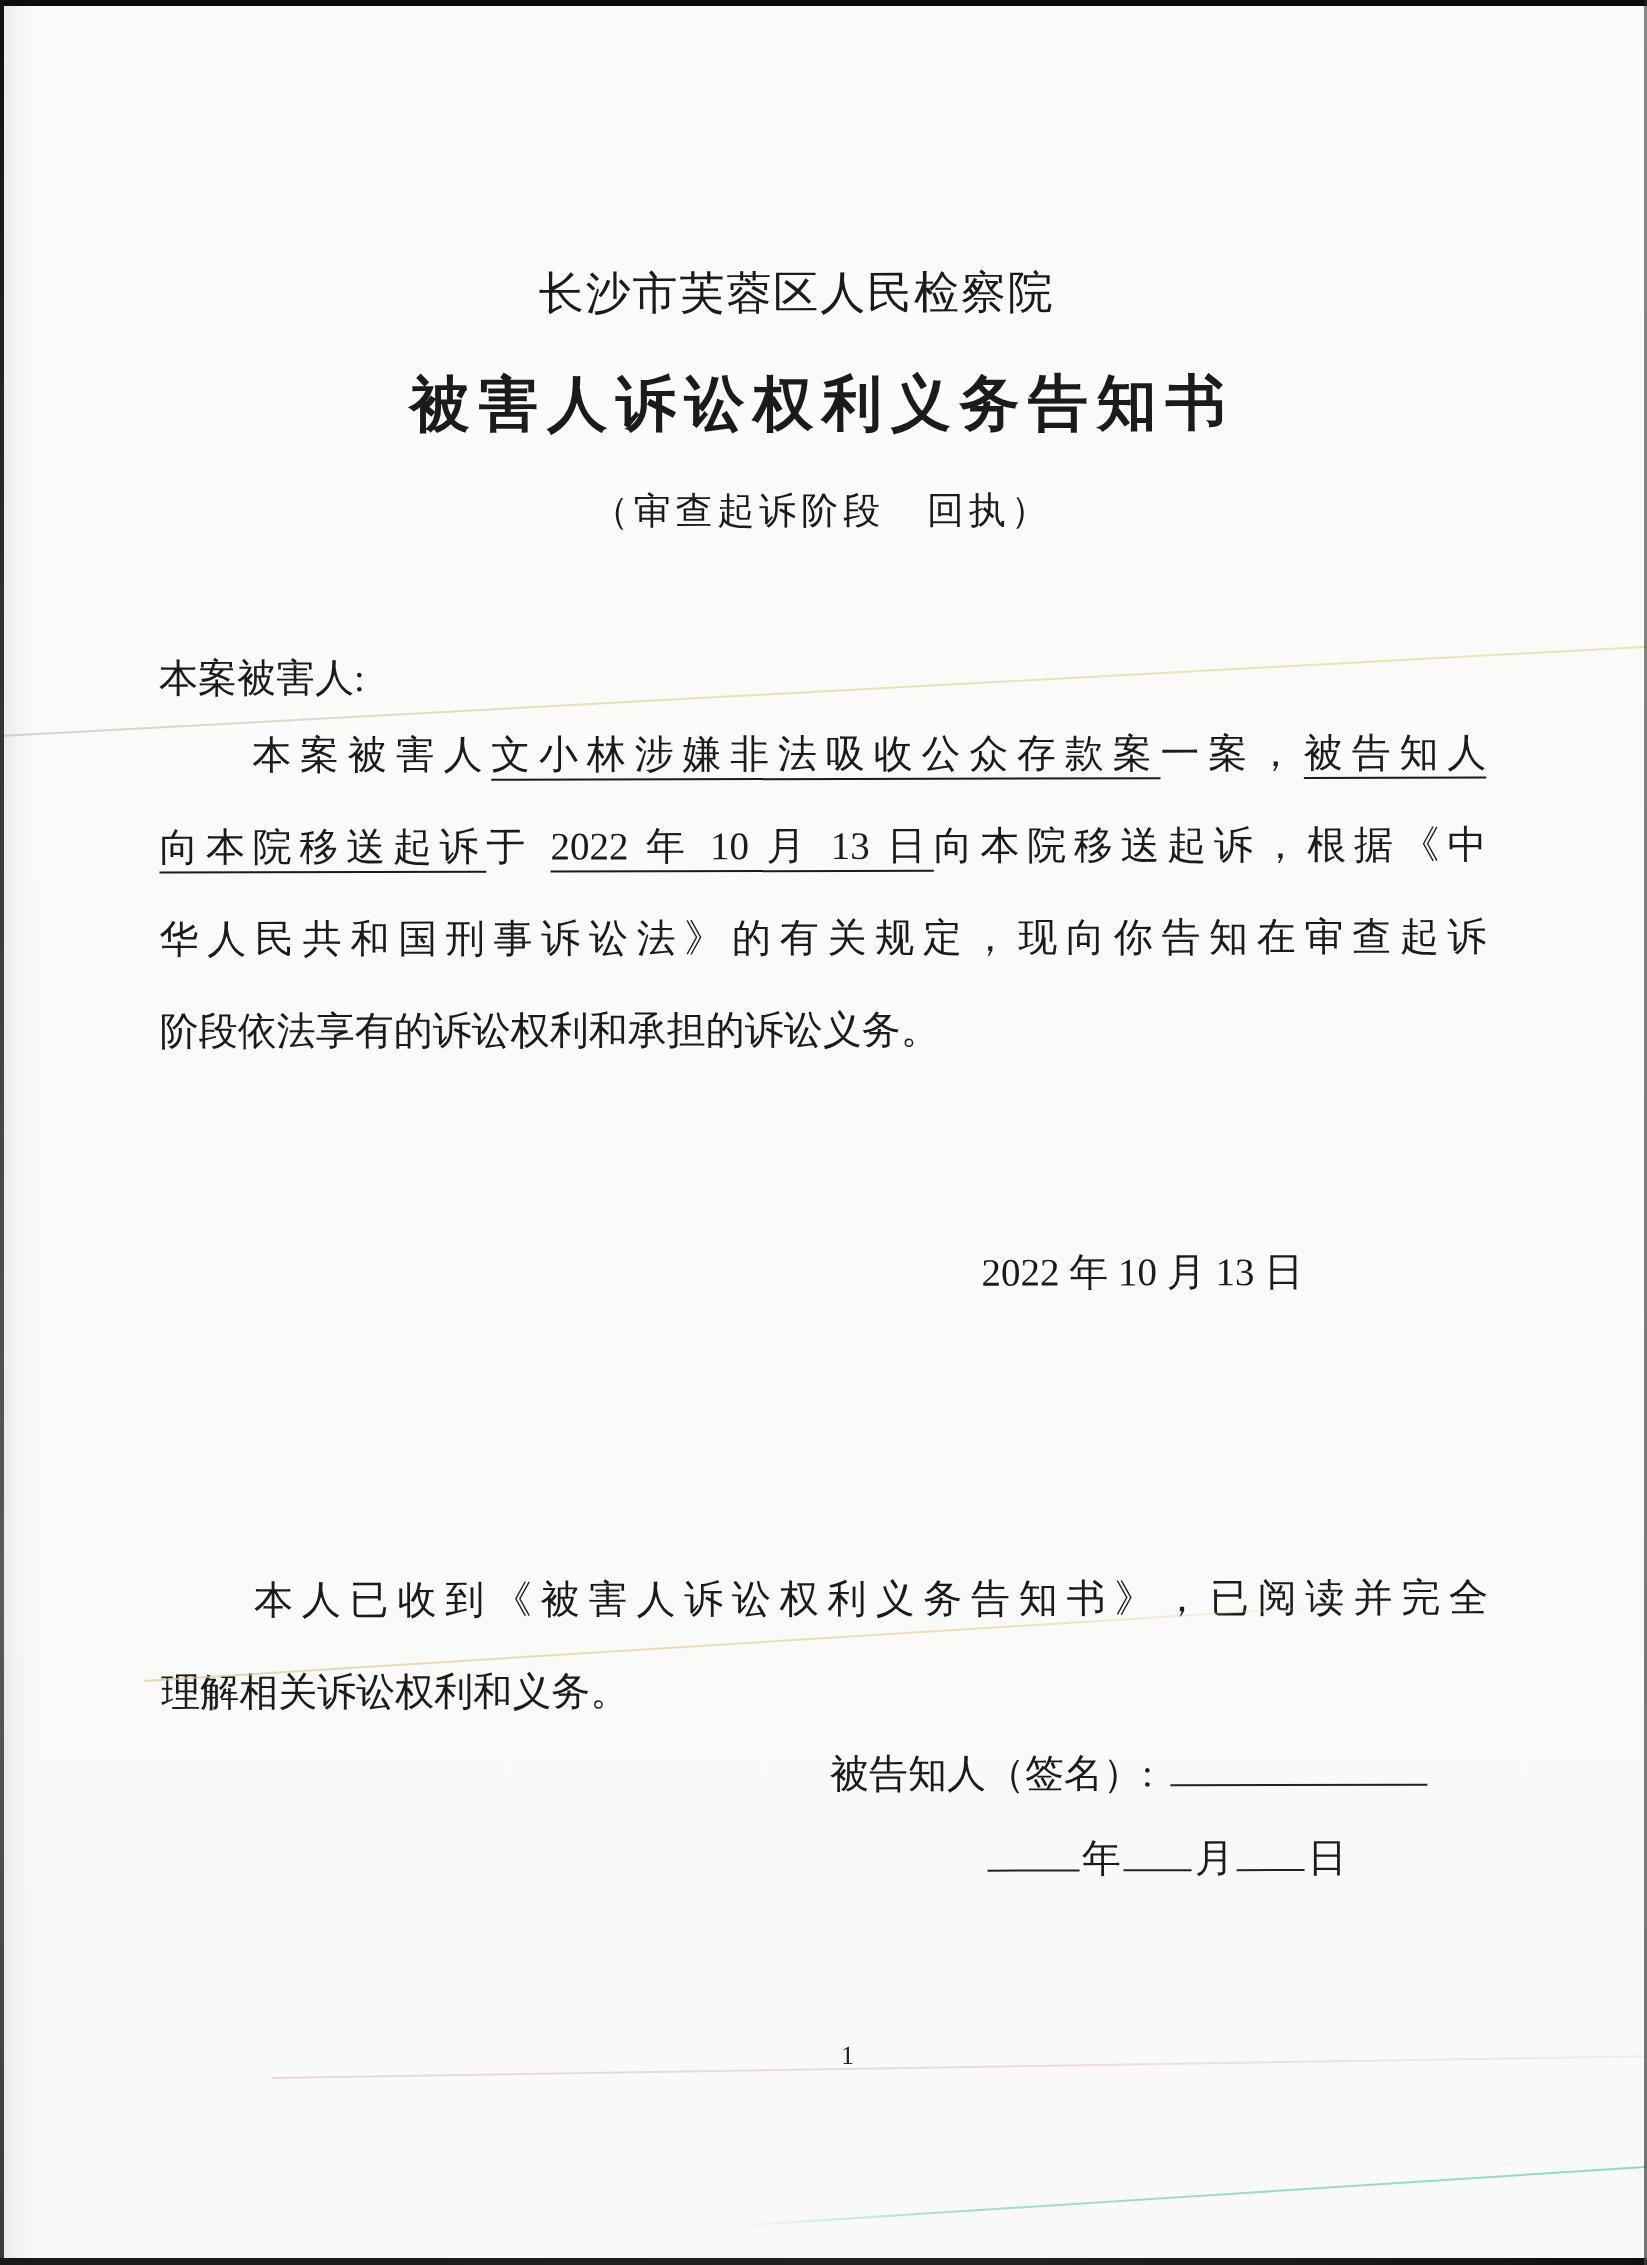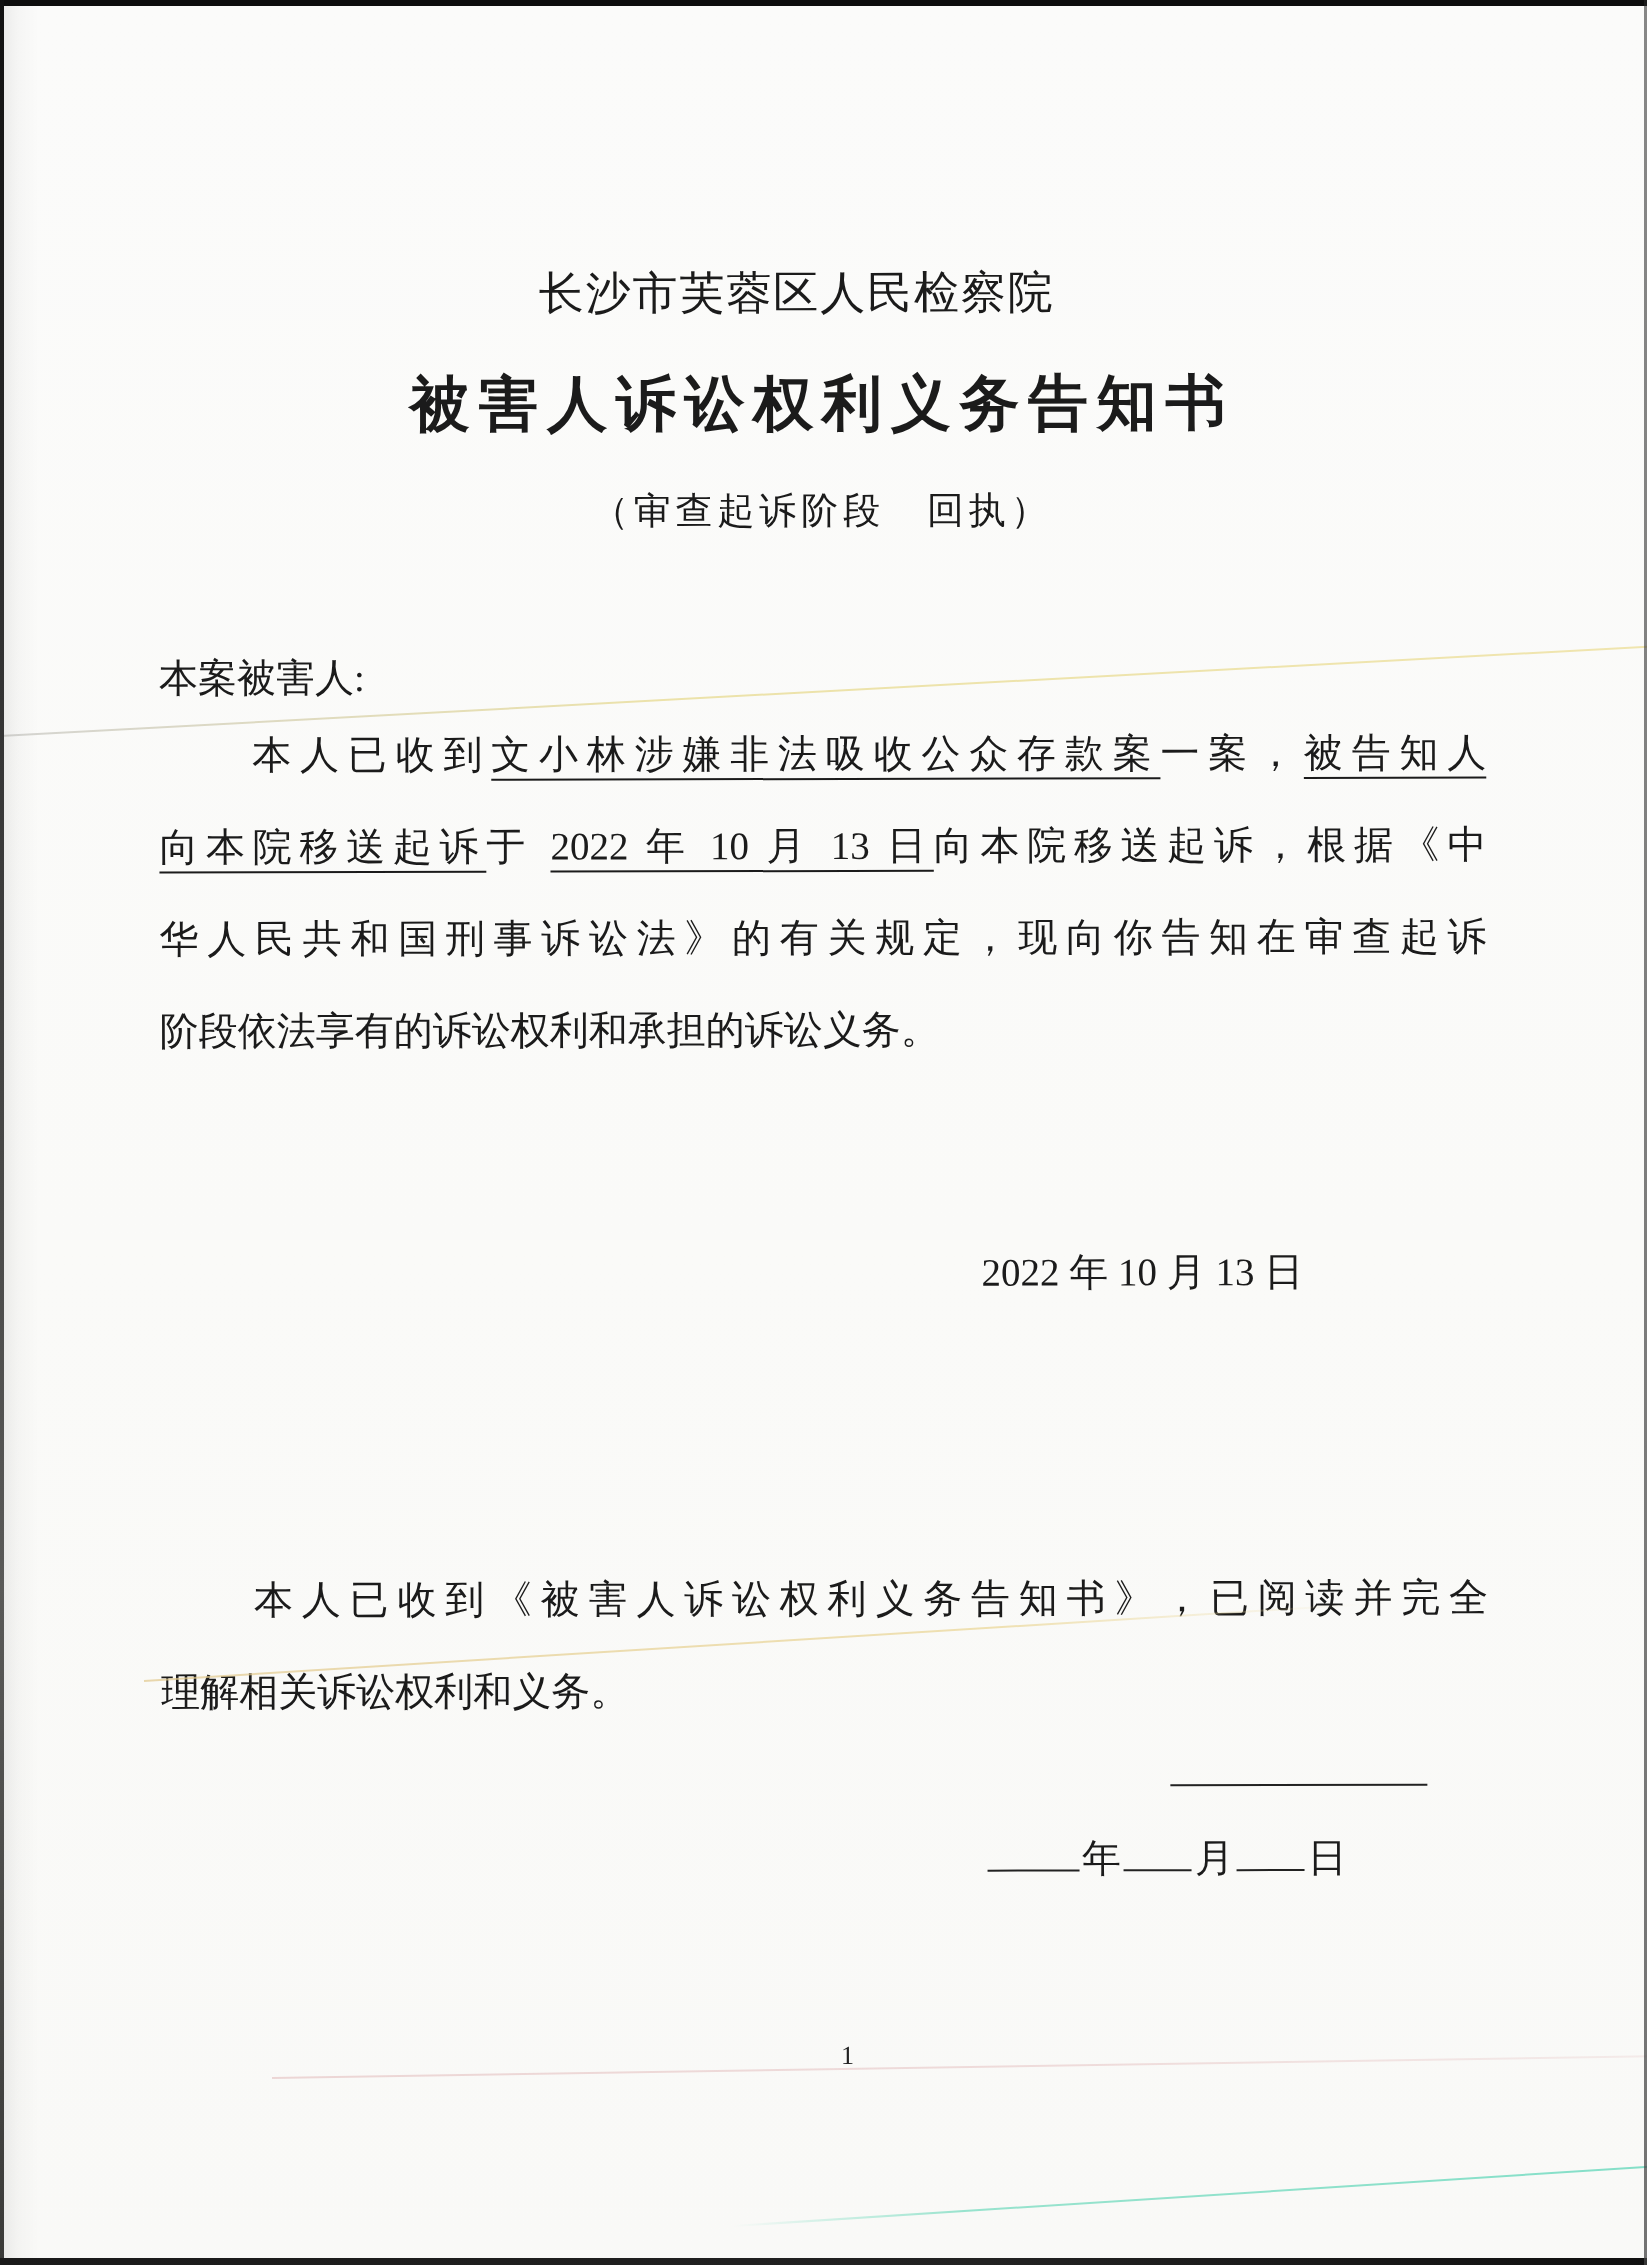--- a/index.html
+++ b/index.html
@@ -115,34 +115,35 @@
 
     <div class="doc-title">被害人诉讼权利义务告知书</div>
 
     <div class="subtitle">（审查起诉阶段　回执）</div>
 
     <div class="salutation">
       <span class="u-line">本案被害人:</span>
     </div>
 
     <div class="para1">
-      <div class="t-line indent"><span>本人已收到</span><span class="u-seg">文小林涉嫌非法吸收公众存款案</span><span>一案，</span><span class="u-seg">被告知人</span></div>
+      <div class="t-line indent"><span>本案被害人</span><span class="u-seg">文小林涉嫌非法吸收公众存款案</span><span>一案，</span><span class="u-seg">被告知人</span></div>
       <div class="t-line"><span class="u-seg">向本院移送起诉</span><span>于 </span><span class="u-seg">2022 年 10 月 13 日</span><span>向本院移送起诉，根据《中</span></div>
       <div class="t-line"><span>华人民共和国刑事诉讼法》的有关规定，现向你告知在审查起诉</span></div>
       <div class="t-line last"><span>阶段依法享有的诉讼权利和承担的诉讼义务。</span></div>
     </div>
 
     <div class="date-line">2022 年 10 月 13 日</div>
 
     <div class="receipt-para">
       <div class="t-line indent">本人已收到《被害人诉讼权利义务告知书》，已阅读并完全</div>
       <div class="t-line last">理解相关诉讼权利和义务。</div>
     </div>
 
     <div class="sign-line">
+      <span>被告知人（签名）:</span>
       <span class="blank sign"></span>
     </div>
 
     <div class="ymd-line">
       <span class="blank y"></span>
       <span class="ymd-label">年</span>
       <span class="blank md"></span>
       <span class="ymd-label">月</span>
       <span class="blank md"></span>
       <span class="ymd-label">日</span>

